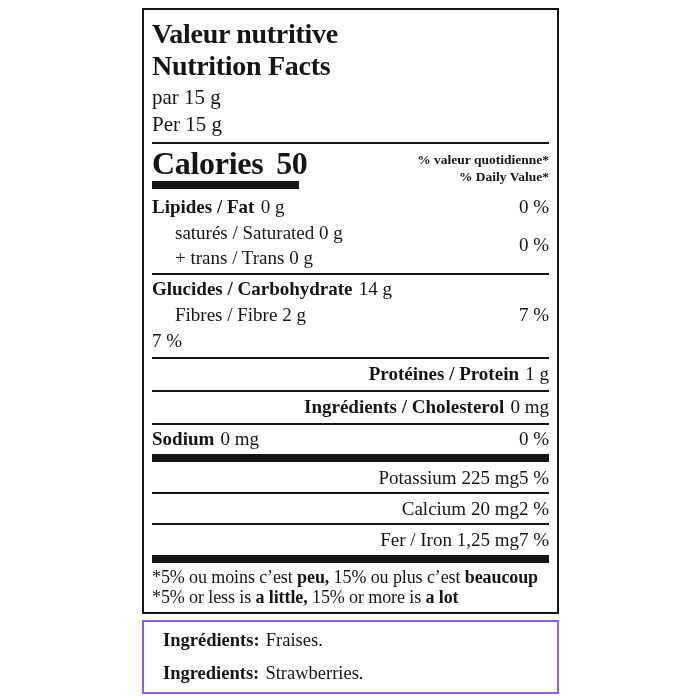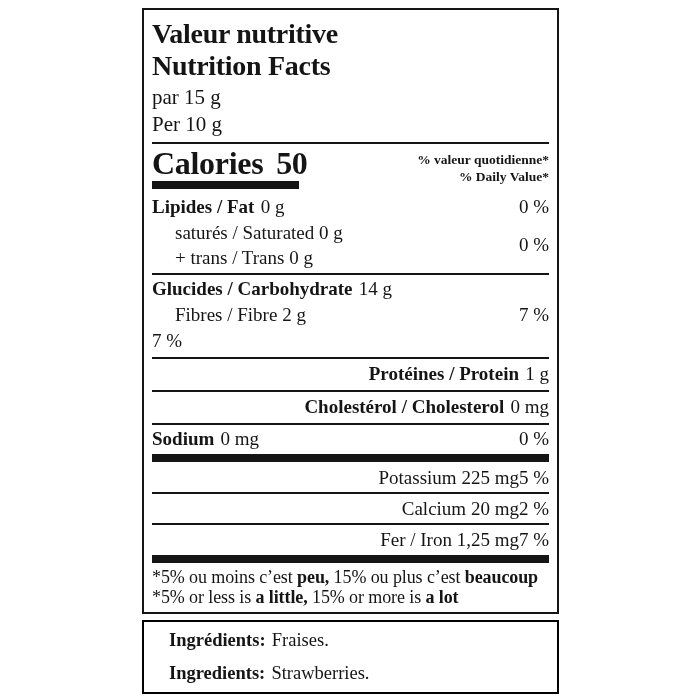--- a/index.html
+++ b/index.html
@@ -8,21 +8,21 @@
     position:relative; width:586px; height:700px; background:#ffffff;
     color:#151515; font-family:Liberation Serif, serif;
     -webkit-font-smoothing:antialiased;
   }
   .nf-box {
     position:absolute; left:142px; top:8px; width:417px; height:606px;
     border:2px solid #151515; background:#ffffff; padding:0 8px; overflow:hidden;
   }
   .ing-box {
     position:absolute; left:142px; top:620px; width:417px; height:74px;
-    border:2px solid #000000; background:#ffffff; padding:4px 25px; overflow:hidden;
+    border:2px solid #8b5cf6; background:#ffffff; padding:4px 19px; overflow:hidden;
   }
   .title { font-size:28px; font-weight:700; line-height:32px; letter-spacing:-0.3px; }
   .mt8 { margin-top:8px; } .mt5 { margin-top:5px; } .mt4 { margin-top:4px; } .mt2 { margin-top:2px; } .mt1 { margin-top:1px; }
   .serving { font-size:21px; line-height:27px; }
   .rule2 { height:2px; background:#151515; }
   .thin  { height:2px; background:#151515; margin:3px 0 1px 0; }
   .thick { height:8px; background:#151515; margin:2px 0; }
   .cal-block { display:flex; justify-content:space-between; margin-top:4px; }
   .cal-title { font-size:32px; font-weight:700; line-height:30px; letter-spacing:-0.3px; }
   .cal-val { margin-left:0.4em; }
@@ -45,21 +45,21 @@
 <body>
 
 <div class="canvas">
 
   <section class="nf-box">
 
     <div class="title mt8">Valeur nutritive</div>
     <div class="title">Nutrition Facts</div>
 
     <div class="serving mt2">par 15 g</div>
-    <div class="serving">Per 10 g</div>
+    <div class="serving">Per 15 g</div>
 
     <div class="rule2 mt4"></div>
 
     <div class="cal-block">
       <div>
         <div class="cal-title"><span>Calories</span><span class="cal-val">50</span></div>
         <div class="cal-bar"></div>
       </div>
       <div class="dv-head">
         <div>% valeur quotidienne*</div>
@@ -97,21 +97,21 @@
 
     <div class="thin"></div>
 
     <div class="row tall mt1">
       <div><span class="b">Protéines / Protein</span><span class="val">1 g</span></div>
     </div>
 
     <div class="thin"></div>
 
     <div class="row tall mt1">
-      <div><span class="b">Cholestérol / Cholesterol</span><span class="val">0 mg</span></div>
+      <div><span class="b">Ingrédients / Cholesterol</span><span class="val">0 mg</span></div>
     </div>
 
     <div class="thin"></div>
 
     <div class="row mt1">
       <div><span class="b">Sodium</span><span class="val">0 mg</span></div>
       <div class="dv">0 %</div>
     </div>
 
     <div class="thick"></div>

